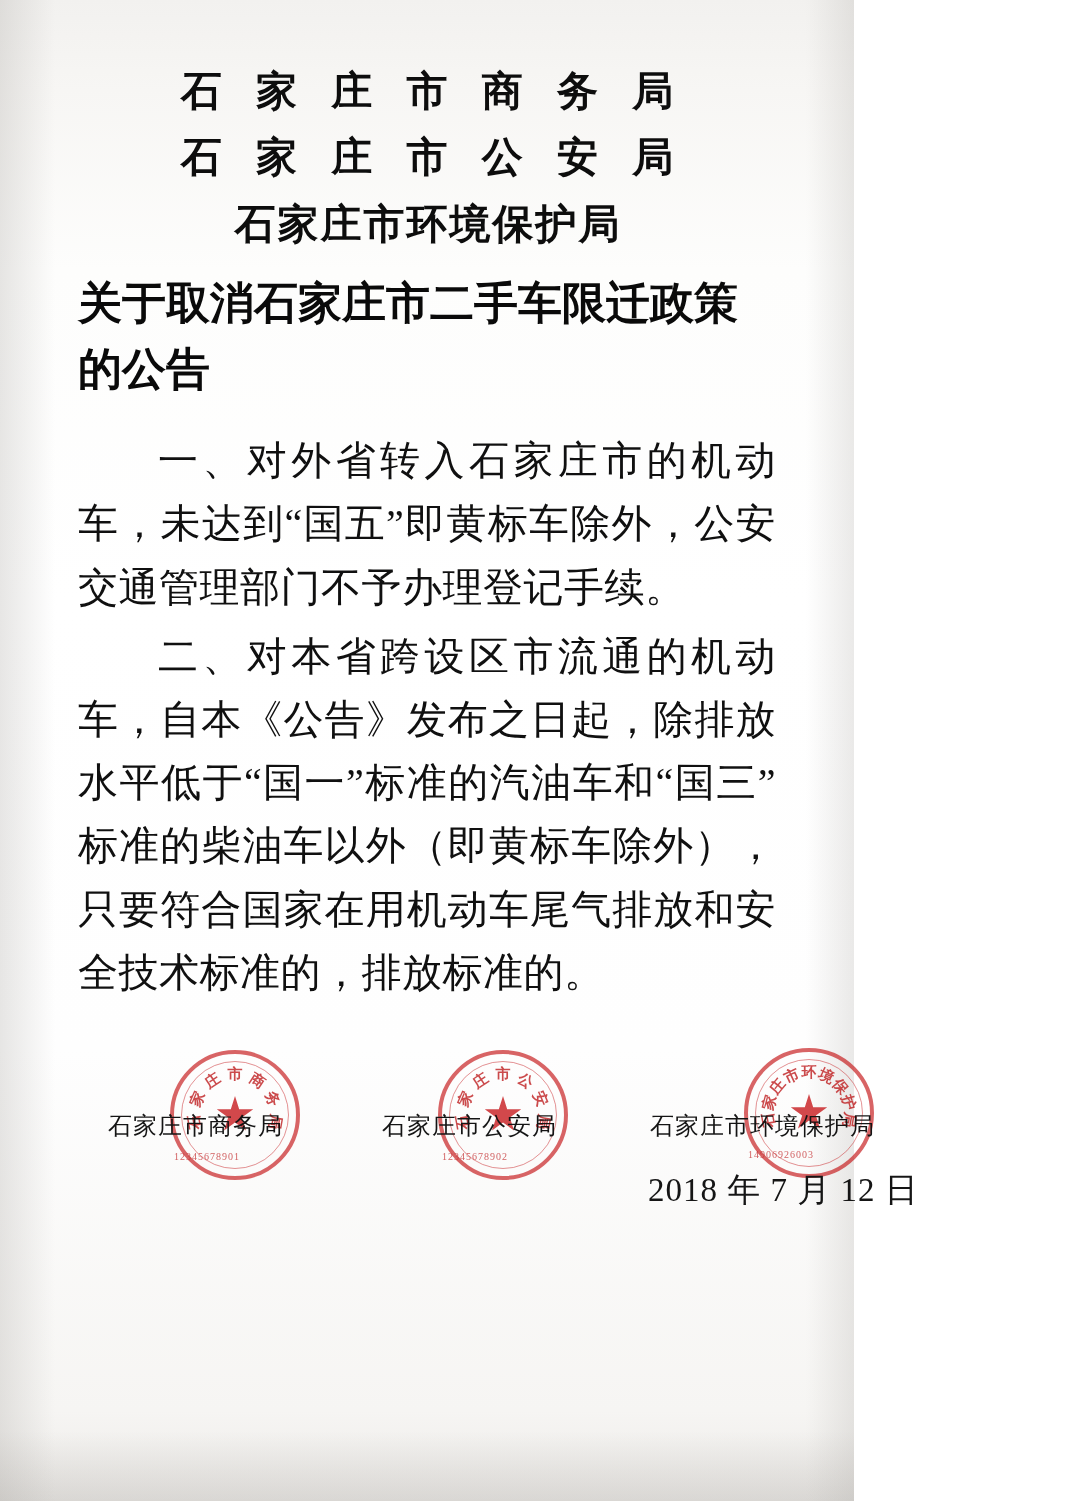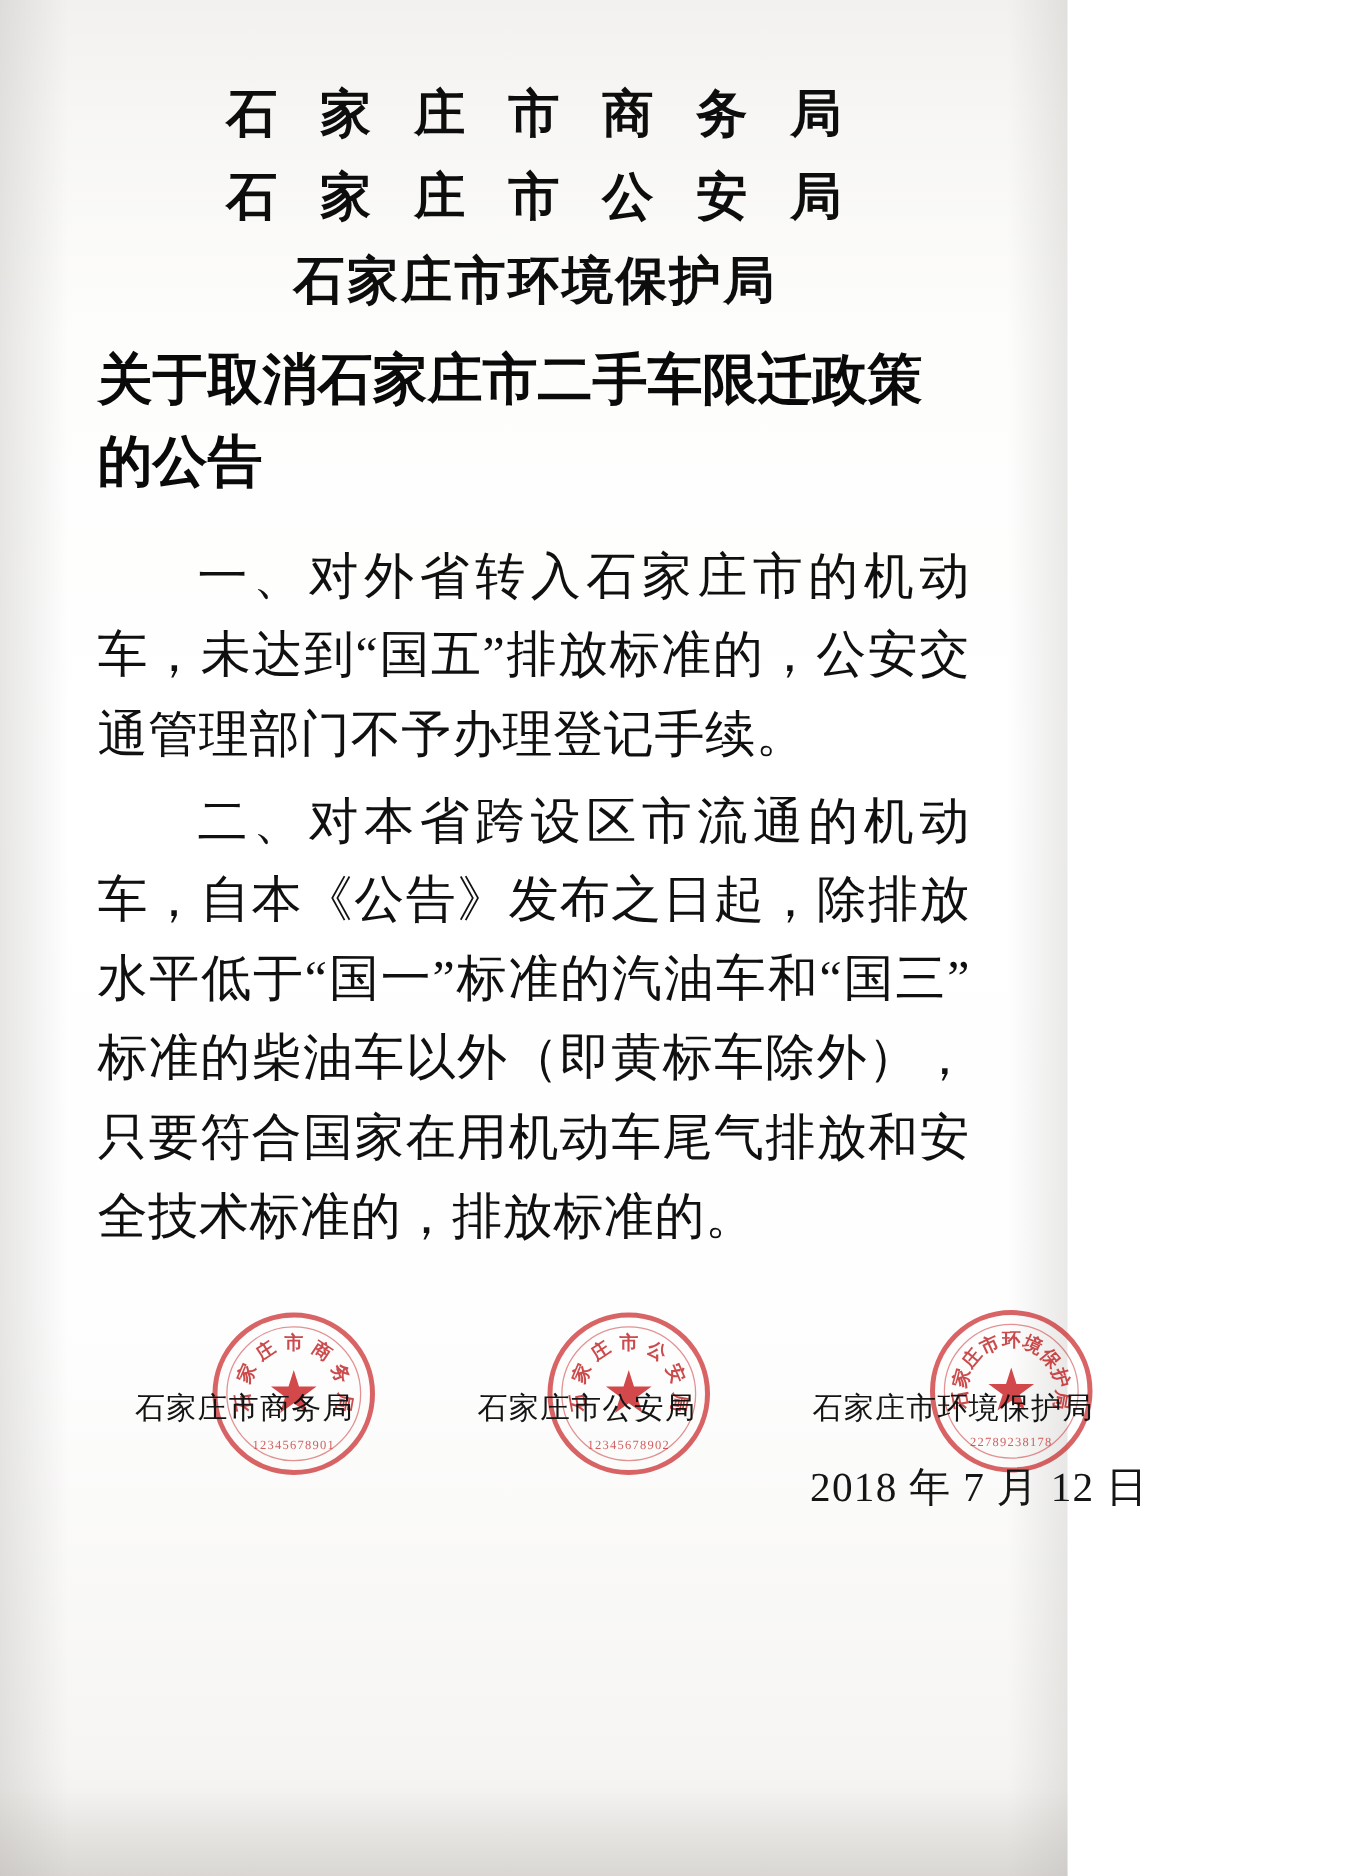--- a/index.html
+++ b/index.html
@@ -151,21 +151,21 @@
     font-weight: bold;
     color: rgba(190, 25, 28, 0.9);
     transform-origin: 0 0;
     font-family: "Liberation Serif", serif;
   }
   .seal .bottom-text {
     position: absolute;
     left: 0;
     right: 0;
     bottom: 14px;
-    text-align: center;
+    text-align: left;
     font-size: 10px;
     letter-spacing: 1px;
     color: rgba(190, 25, 28, 0.8);
     margin-top: 16px;
   }
   .seal-1 { left: 170px; top: 18px; }
   .seal-2 { left: 438px; top: 18px; }
   .seal-3 { left: 744px; top: 16px; }
 </style>
 </head>
@@ -174,21 +174,21 @@
 <div class="page">
   <div class="doc">
 
     <div class="org-line">石 家 庄 市 商 务 局</div>
     <div class="org-line">石 家 庄 市 公 安 局</div>
     <div class="org-line tight">石家庄市环境保护局</div>
 
     <div class="doc-title">关于取消石家庄市二手车限迁政策的公告</div>
 
     <div class="body-text">
-      <p class="para">一、对外省转入石家庄市的机动车，未达到“国五”排放标准的，公安交通管理部门不予办理登记手续。</p>
+      <p class="para">一、对外省转入石家庄市的机动车，未达到“国五”即黄标车除外，公安交通管理部门不予办理登记手续。</p>
       <p class="para">二、对本省跨设区市流通的机动车，自本《公告》发布之日起，除排放水平低于“国一”标准的汽油车和“国三”标准的柴油车以外（即黄标车除外），只要符合国家在用机动车尾气排放和安全技术标准的，排放标准的。</p>
     </div>
   </div>
 
   <div class="seal-row">
 
     <div class="seal seal-1">
       <div class="inner-ring"></div>
       <div class="star"></div>
       <div class="bottom-text">12345678901</div>
@@ -214,21 +214,21 @@
           <span style="transform: rotate(0deg) translate(-50%, -50px);">市</span>
           <span style="transform: rotate(33.3333deg) translate(-50%, -50px);">公</span>
           <span style="transform: rotate(66.6667deg) translate(-50%, -50px);">安</span>
           <span style="transform: rotate(100deg) translate(-50%, -50px);">局</span>
         </div>
       </div>
 
     <div class="seal seal-3">
       <div class="inner-ring"></div>
       <div class="star"></div>
-      <div class="bottom-text">22789238178</div>
+      <div class="bottom-text">14906926003</div>
     <div class="arc-text">
           <span style="transform: rotate(-100deg) translate(-50%, -50px);">石</span>
           <span style="transform: rotate(-75deg) translate(-50%, -50px);">家</span>
           <span style="transform: rotate(-50deg) translate(-50%, -50px);">庄</span>
           <span style="transform: rotate(-25deg) translate(-50%, -50px);">市</span>
           <span style="transform: rotate(0deg) translate(-50%, -50px);">环</span>
           <span style="transform: rotate(25deg) translate(-50%, -50px);">境</span>
           <span style="transform: rotate(50deg) translate(-50%, -50px);">保</span>
           <span style="transform: rotate(75deg) translate(-50%, -50px);">护</span>
           <span style="transform: rotate(100deg) translate(-50%, -50px);">局</span>

